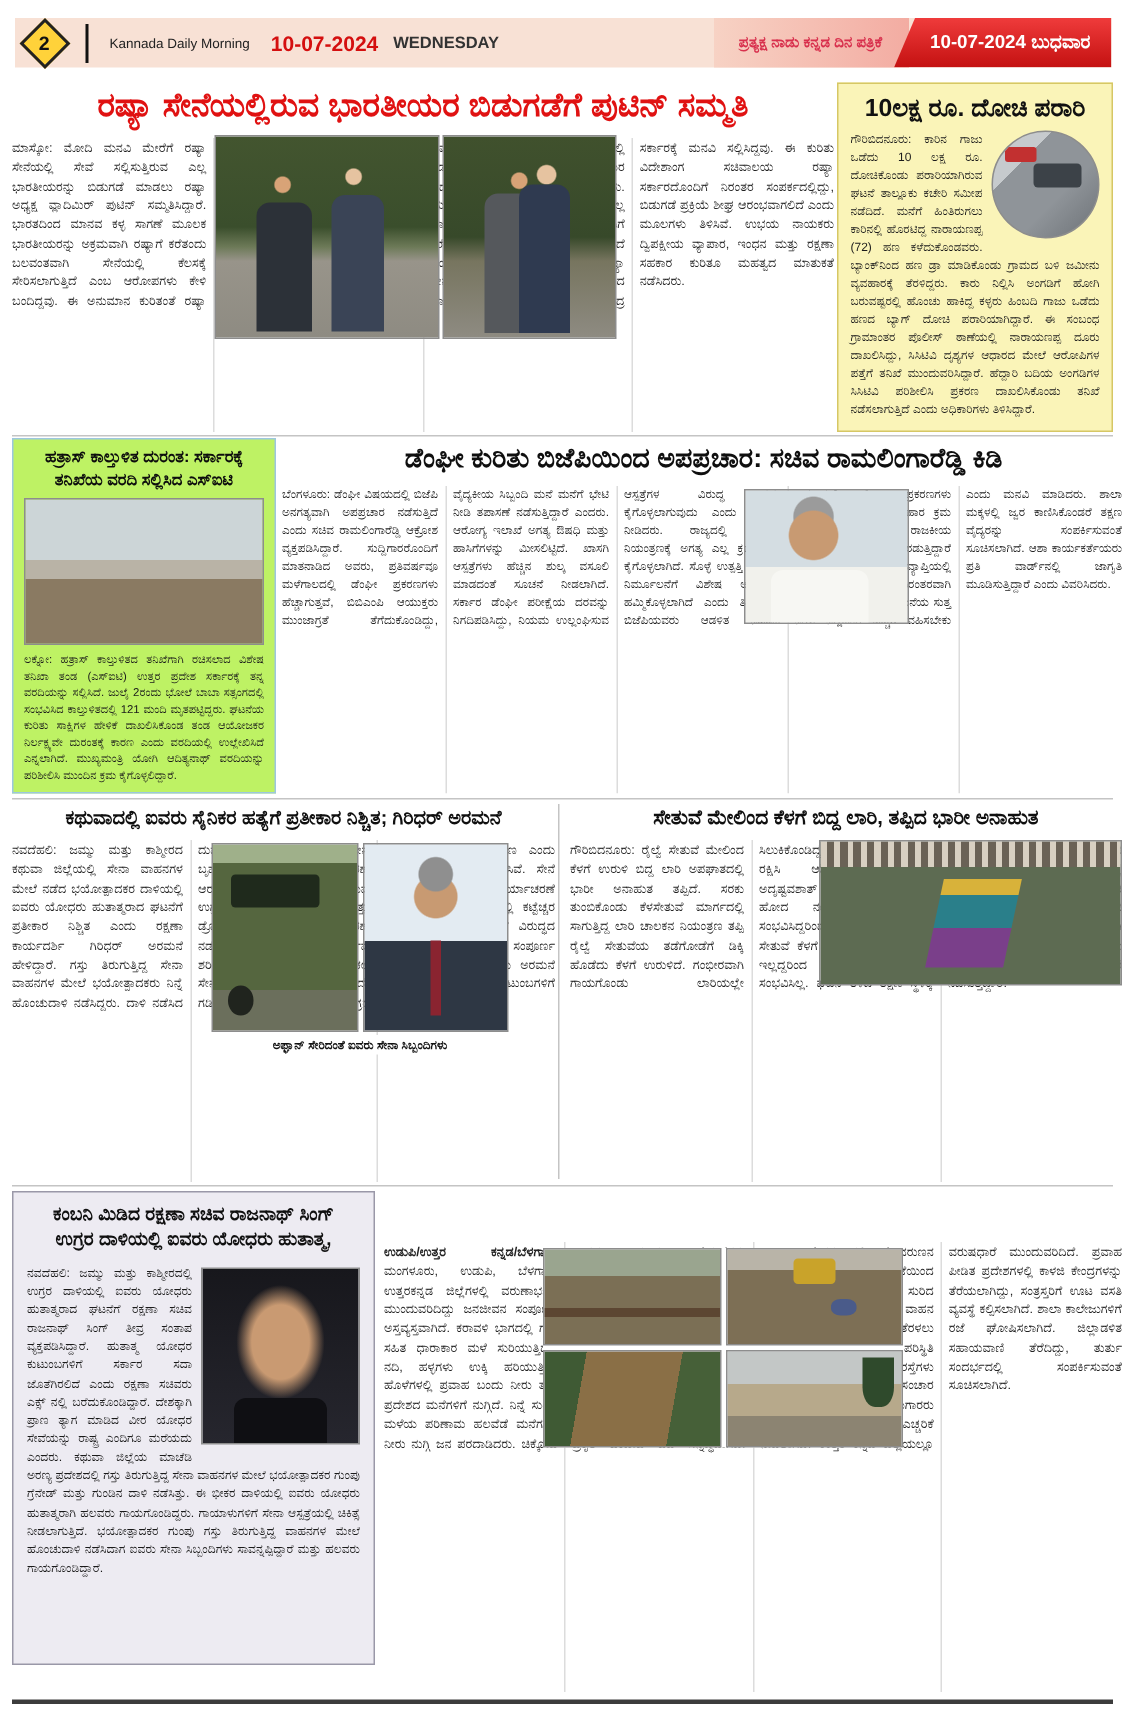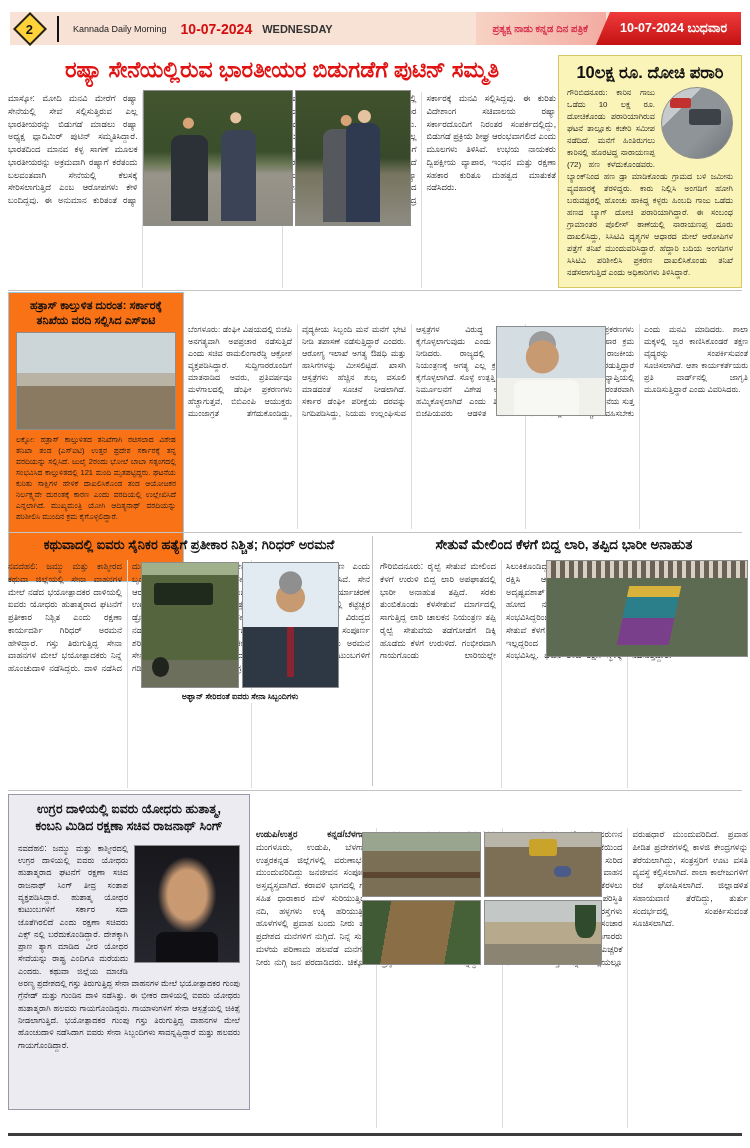--- a/index.html
+++ b/index.html
@@ -36,22 +36,22 @@
   .hline { position:absolute; background:#c4c4c4; height:1px; }
   .vline { position:absolute; background:#c4c4c4; width:1px; }
   .bottom-rule { position:absolute; left:8px; top:1133px; width:734px; height:3px; background:#3c3c3c; }
 
   
   .yellow-box { position:absolute; left:558px; top:55px; width:184px; height:233px;
                 background:#faf4b8; border:1px solid #d6c765; padding:6px 8px; overflow:hidden; }
   .yellow-box .yh { font-weight:bold; font-size:16.5px; line-height:1.3; color:#111; text-align:center; }
   .yellow-box .ybody { font-size:8px; line-height:1.5; text-align:justify; margin-top:4px; }
 
-  .blue-box { position:absolute; left:8px; top:292px; width:176px; height:290px;
-              background:#f97316; border:1px solid #9cc7de; padding:5px 7px; overflow:hidden; }
+  .blue-box { position:absolute; left:8px; top:292px; width:176px; height:237px;
+              background:#bef264; border:1px solid #9cc7de; padding:5px 7px; overflow:hidden; }
   .blue-box .bh { font-weight:bold; font-size:11px; line-height:1.35; text-align:center; color:#0d0d0d; }
   .blue-box .bbody { font-size:7.6px; line-height:1.45; text-align:justify; margin-top:4px; }
 
   .gray-box { position:absolute; left:8px; top:794px; width:242px; height:316px;
               background:#edebf2; border:1px solid #9a98a8; padding:6px 9px; overflow:hidden; }
   .gray-box .gh { font-weight:bold; font-size:12.5px; line-height:1.35; text-align:center; color:#101010; }
   .gray-box .gbody { font-size:8.2px; line-height:1.5; text-align:justify; margin-top:8px; }
 
   
   .ph { border:1px solid #8d8d8d; overflow:hidden; position:absolute; background:#9a9a92; }
@@ -179,41 +179,42 @@
   </aside>
 
   <div class="hline" style="left:8px;top:290px;width:734px;"></div>
 
   <aside class="blue-box">
     <div class="bh">ಹತ್ರಾಸ್ ಕಾಲ್ತುಳಿತ ದುರಂತ: ಸರ್ಕಾರಕ್ಕೆ ತನಿಖೆಯ ವರದಿ ಸಲ್ಲಿಸಿದ ಎಸ್‌ಐಟಿ</div>
     <div class="ph-stampede"></div>
     <div class="bbody">ಲಕ್ನೋ: ಹತ್ರಾಸ್ ಕಾಲ್ತುಳಿತದ ತನಿಖೆಗಾಗಿ ರಚಿಸಲಾದ ವಿಶೇಷ ತನಿಖಾ ತಂಡ (ಎಸ್‌ಐಟಿ) ಉತ್ತರ ಪ್ರದೇಶ ಸರ್ಕಾರಕ್ಕೆ ತನ್ನ ವರದಿಯನ್ನು ಸಲ್ಲಿಸಿದೆ. ಜುಲೈ 2ರಂದು ಭೋಲೆ ಬಾಬಾ ಸತ್ಸಂಗದಲ್ಲಿ ಸಂಭವಿಸಿದ ಕಾಲ್ತುಳಿತದಲ್ಲಿ 121 ಮಂದಿ ಮೃತಪಟ್ಟಿದ್ದರು. ಘಟನೆಯ ಕುರಿತು ಸಾಕ್ಷಿಗಳ ಹೇಳಿಕೆ ದಾಖಲಿಸಿಕೊಂಡ ತಂಡ ಆಯೋಜಕರ ನಿರ್ಲಕ್ಷ್ಯವೇ ದುರಂತಕ್ಕೆ ಕಾರಣ ಎಂದು ವರದಿಯಲ್ಲಿ ಉಲ್ಲೇಖಿಸಿದೆ ಎನ್ನಲಾಗಿದೆ. ಮುಖ್ಯಮಂತ್ರಿ ಯೋಗಿ ಆದಿತ್ಯನಾಥ್ ವರದಿಯನ್ನು ಪರಿಶೀಲಿಸಿ ಮುಂದಿನ ಕ್ರಮ ಕೈಗೊಳ್ಳಲಿದ್ದಾರೆ.</div>
   </aside>
 
+  <h2 class="headline hl-dengue">ಡೆಂಘೀ ಕುರಿತು ಬಿಜೆಪಿಯಿಂದ ಅಪಪ್ರಚಾರ: ಸಚಿವ ರಾಮಲಿಂಗಾರೆಡ್ಡಿ ಕಿಡಿ</h2>
   <div class="body-txt dengue-body">ಬೆಂಗಳೂರು: ಡೆಂಘೀ ವಿಷಯದಲ್ಲಿ ಬಿಜೆಪಿ ಅನಗತ್ಯವಾಗಿ ಅಪಪ್ರಚಾರ ನಡೆಸುತ್ತಿದೆ ಎಂದು ಸಚಿವ ರಾಮಲಿಂಗಾರೆಡ್ಡಿ ಆಕ್ರೋಶ ವ್ಯಕ್ತಪಡಿಸಿದ್ದಾರೆ. ಸುದ್ದಿಗಾರರೊಂದಿಗೆ ಮಾತನಾಡಿದ ಅವರು, ಪ್ರತಿವರ್ಷವೂ ಮಳೆಗಾಲದಲ್ಲಿ ಡೆಂಘೀ ಪ್ರಕರಣಗಳು ಹೆಚ್ಚಾಗುತ್ತವೆ, ಬಿಬಿಎಂಪಿ ಆಯುಕ್ತರು ಮುಂಜಾಗ್ರತೆ ತೆಗೆದುಕೊಂಡಿದ್ದು, ವೈದ್ಯಕೀಯ ಸಿಬ್ಬಂದಿ ಮನೆ ಮನೆಗೆ ಭೇಟಿ ನೀಡಿ ತಪಾಸಣೆ ನಡೆಸುತ್ತಿದ್ದಾರೆ ಎಂದರು. ಆರೋಗ್ಯ ಇಲಾಖೆ ಅಗತ್ಯ ಔಷಧಿ ಮತ್ತು ಹಾಸಿಗೆಗಳನ್ನು ಮೀಸಲಿಟ್ಟಿದೆ. ಖಾಸಗಿ ಆಸ್ಪತ್ರೆಗಳು ಹೆಚ್ಚಿನ ಶುಲ್ಕ ವಸೂಲಿ ಮಾಡದಂತೆ ಸೂಚನೆ ನೀಡಲಾಗಿದೆ. ಸರ್ಕಾರ ಡೆಂಘೀ ಪರೀಕ್ಷೆಯ ದರವನ್ನು ನಿಗದಿಪಡಿಸಿದ್ದು, ನಿಯಮ ಉಲ್ಲಂಘಿಸುವ ಆಸ್ಪತ್ರೆಗಳ ವಿರುದ್ಧ ಕ್ರಮ ಕೈಗೊಳ್ಳಲಾಗುವುದು ಎಂದು ಎಚ್ಚರಿಕೆ ನೀಡಿದರು. ರಾಜ್ಯದಲ್ಲಿ ಡೆಂಘೀ ನಿಯಂತ್ರಣಕ್ಕೆ ಅಗತ್ಯ ಎಲ್ಲ ಕ್ರಮಗಳನ್ನು ಕೈಗೊಳ್ಳಲಾಗಿದೆ. ಸೊಳ್ಳೆ ಉತ್ಪತ್ತಿ ತಾಣಗಳ ನಿರ್ಮೂಲನೆಗೆ ವಿಶೇಷ ಅಭಿಯಾನ ಹಮ್ಮಿಕೊಳ್ಳಲಾಗಿದೆ ಎಂದು ತಿಳಿಸಿದರು. ಬಿಜೆಪಿಯವರು ಆಡಳಿತ ನಡೆಸಿದ ಅವಧಿಯಲ್ಲಿ ಡೆಂಘೀ ಪ್ರಕರಣಗಳು ಹೆಚ್ಚಿದ್ದರೂ ಯಾವುದೇ ಪರಿಹಾರ ಕ್ರಮ ಕೈಗೊಂಡಿರಲಿಲ್ಲ. ಈಗ ರಾಜಕೀಯ ಲಾಭಕ್ಕಾಗಿ ಸುಳ್ಳು ಸುದ್ದಿ ಹರಡುತ್ತಿದ್ದಾರೆ ಎಂದು ಟೀಕಿಸಿದರು. ಪಾಲಿಕೆ ವ್ಯಾಪ್ತಿಯಲ್ಲಿ ಫಾಗಿಂಗ್ ಕಾರ್ಯ ನಿರಂತರವಾಗಿ ನಡೆಯುತ್ತಿದ್ದು, ನಾಗರಿಕರು ಮನೆಯ ಸುತ್ತ ನೀರು ನಿಲ್ಲದಂತೆ ಎಚ್ಚರ ವಹಿಸಬೇಕು ಎಂದು ಮನವಿ ಮಾಡಿದರು. ಶಾಲಾ ಮಕ್ಕಳಲ್ಲಿ ಜ್ವರ ಕಾಣಿಸಿಕೊಂಡರೆ ತಕ್ಷಣ ವೈದ್ಯರನ್ನು ಸಂಪರ್ಕಿಸುವಂತೆ ಸೂಚಿಸಲಾಗಿದೆ. ಆಶಾ ಕಾರ್ಯಕರ್ತೆಯರು ಪ್ರತಿ ವಾರ್ಡ್‌ನಲ್ಲಿ ಜಾಗೃತಿ ಮೂಡಿಸುತ್ತಿದ್ದಾರೆ ಎಂದು ವಿವರಿಸಿದರು.</div>
   <div class="ph ph-reddy"></div>
 
   <div class="hline" style="left:8px;top:532px;width:734px;"></div>
   <div class="vline" style="left:372px;top:536px;height:250px;"></div>
 
   <h2 class="headline hl-kathua">ಕಥುವಾದಲ್ಲಿ ಐವರು ಸೈನಿಕರ ಹತ್ಯೆಗೆ ಪ್ರತೀಕಾರ ನಿಶ್ಚಿತ; ಗಿರಿಧರ್ ಅರಮನೆ</h2>
   <div class="body-txt kathua-body">ನವದೆಹಲಿ: ಜಮ್ಮು ಮತ್ತು ಕಾಶ್ಮೀರದ ಕಥುವಾ ಜಿಲ್ಲೆಯಲ್ಲಿ ಸೇನಾ ವಾಹನಗಳ ಮೇಲೆ ನಡೆದ ಭಯೋತ್ಪಾದಕರ ದಾಳಿಯಲ್ಲಿ ಐವರು ಯೋಧರು ಹುತಾತ್ಮರಾದ ಘಟನೆಗೆ ಪ್ರತೀಕಾರ ನಿಶ್ಚಿತ ಎಂದು ರಕ್ಷಣಾ ಕಾರ್ಯದರ್ಶಿ ಗಿರಿಧರ್ ಅರಮನೆ ಹೇಳಿದ್ದಾರೆ. ಗಸ್ತು ತಿರುಗುತ್ತಿದ್ದ ಸೇನಾ ವಾಹನಗಳ ಮೇಲೆ ಭಯೋತ್ಪಾದಕರು ನಿನ್ನೆ ಹೊಂಚುದಾಳಿ ನಡೆಸಿದ್ದರು. ದಾಳಿ ನಡೆಸಿದ ದುಷ್ಕರ್ಮಿಗಳನ್ನು ಪತ್ತೆಹಚ್ಚಲು ಸೇನೆ ಬೃಹತ್ ಶೋಧ ಕಾರ್ಯಾಚರಣೆ ಆರಂಭಿಸಿದೆ. ಕಾಡಿನೊಳಗೆ ಅಡಗಿರುವ ಉಗ್ರರ ವಿರುದ್ಧ ಹೆಲಿಕಾಪ್ಟರ್ ಮತ್ತು ಡ್ರೋನ್ ಬಳಸಿ ಕಾರ್ಯಾಚರಣೆ ನಡೆಯುತ್ತಿದೆ. ಹುತಾತ್ಮ ಯೋಧರ ಪಾರ್ಥಿವ ಶರೀರಗಳನ್ನು ಅವರ ಊರುಗಳಿಗೆ ಸಕಲ ಸೇನಾ ಗೌರವದೊಂದಿಗೆ ಕಳುಹಿಸಲಾಗಿದೆ. ಗಡಿಯಾಚೆಯಿಂದ ನುಸುಳಿರುವ ಉಗ್ರರ ತಂಡವೇ ಈ ದಾಳಿಗೆ ಕಾರಣ ಎಂದು ಗುಪ್ತಚರ ಮೂಲಗಳು ಶಂಕಿಸಿವೆ. ಸೇನೆ ಮತ್ತು ಪೊಲೀಸ್ ಜಂಟಿ ಕಾರ್ಯಾಚರಣೆ ಮುಂದುವರಿದಿದ್ದು, ಪ್ರದೇಶದಲ್ಲಿ ಕಟ್ಟೆಚ್ಚರ ವಹಿಸಲಾಗಿದೆ. ಭಯೋತ್ಪಾದನೆ ವಿರುದ್ಧದ ಹೋರಾಟದಲ್ಲಿ ಸೇನೆಗೆ ಸಂಪೂರ್ಣ ಸ್ವಾತಂತ್ರ್ಯ ನೀಡಲಾಗಿದೆ ಎಂದು ಅರಮನೆ ತಿಳಿಸಿದರು. ಹುತಾತ್ಮರ ಕುಟುಂಬಗಳಿಗೆ ಪರಿಹಾರ ಘೋಷಿಸಲಾಗಿದೆ.</div>
   <div class="ph ph-truck"></div>
   <div class="ph ph-aramane"></div>
   <div class="caption" style="left:139px;top:690px;width:202px;">ಅಫ್ಘಾನ್ ಸೇರಿದಂತೆ ಐವರು ಸೇನಾ ಸಿಬ್ಬಂದಿಗಳು</div>
 
   <h2 class="headline hl-bridge">ಸೇತುವೆ ಮೇಲಿಂದ ಕೆಳಗೆ ಬಿದ್ದ ಲಾರಿ, ತಪ್ಪಿದ ಭಾರೀ ಅನಾಹುತ</h2>
   <div class="body-txt bridge-body">ಗೌರಿಬಿದನೂರು: ರೈಲ್ವೆ ಸೇತುವೆ ಮೇಲಿಂದ ಕೆಳಗೆ ಉರುಳಿ ಬಿದ್ದ ಲಾರಿ ಅಪಘಾತದಲ್ಲಿ ಭಾರೀ ಅನಾಹುತ ತಪ್ಪಿದೆ. ಸರಕು ತುಂಬಿಕೊಂಡು ಕೆಳಸೇತುವೆ ಮಾರ್ಗದಲ್ಲಿ ಸಾಗುತ್ತಿದ್ದ ಲಾರಿ ಚಾಲಕನ ನಿಯಂತ್ರಣ ತಪ್ಪಿ ರೈಲ್ವೆ ಸೇತುವೆಯ ತಡೆಗೋಡೆಗೆ ಡಿಕ್ಕಿ ಹೊಡೆದು ಕೆಳಗೆ ಉರುಳಿದೆ. ಗಂಭೀರವಾಗಿ ಗಾಯಗೊಂಡು ಲಾರಿಯಲ್ಲೇ ಸಿಲುಕಿಕೊಂಡಿದ್ದ ಚಾಲಕನನ್ನು ಸ್ಥಳೀಯರು ರಕ್ಷಿಸಿ ಆಸ್ಪತ್ರೆಗೆ ದಾಖಲಿಸಿದರು. ಅದೃಷ್ಟವಶಾತ್ ಪ್ಯಾಸೆಂಜರ್ ರೈಲು ಬಂದು ಹೋದ ನಂತರ ಈ ಅವಘಡ ಸಂಭವಿಸಿದ್ದರಿಂದ ಭಾರೀ ದುರಂತ ತಪ್ಪಿದೆ. ಸೇತುವೆ ಕೆಳಗೆ ಆ ಸಮಯದಲ್ಲಿ ಯಾರೂ ಇಲ್ಲದ್ದರಿಂದ ಹೆಚ್ಚಿನ ಪ್ರಾಣಹಾನಿ ಸಂಭವಿಸಿಲ್ಲ. ಘಟನೆ ತಿಳಿದ ತಕ್ಷಣ ಸ್ಥಳಕ್ಕೆ ಧಾವಿಸಿದ ಪೊಲೀಸರು ಕ್ರೇನ್ ಸಹಾಯದಿಂದ ಲಾರಿಯನ್ನು ತೆರವುಗೊಳಿಸಿದರು. ಸ್ಥಳದಲ್ಲಿ ನೆರೆದಿದ್ದ ಜನರ ಗುಂಪನ್ನು ಚದುರಿಸಿ ಸಂಚಾರ ಸುಗಮಗೊಳಿಸಲಾಯಿತು. ಲಾರಿ ಚಾಲಕನ ಸ್ಥಿತಿ ಗಂಭೀರವಾಗಿದ್ದು, ಹೆಚ್ಚಿನ ಚಿಕಿತ್ಸೆಗಾಗಿ ಜಿಲ್ಲಾ ಆಸ್ಪತ್ರೆಗೆ ರವಾನಿಸಲಾಗಿದೆ. ಪ್ರಕರಣ ದಾಖಲಿಸಿಕೊಂಡ ಪೊಲೀಸರು ತನಿಖೆ ನಡೆಸುತ್ತಿದ್ದಾರೆ.</div>
   <div class="ph ph-crash"></div>
 
   <div class="hline" style="left:8px;top:790px;width:734px;"></div>
 
   <aside class="gray-box">
+    <div class="gh">ಕಂಬನಿ ಮಿಡಿದ ರಕ್ಷಣಾ ಸಚಿವ ರಾಜನಾಥ್ ಸಿಂಗ್</div>
     <div class="gh">ಉಗ್ರರ ದಾಳಿಯಲ್ಲಿ ಐವರು ಯೋಧರು ಹುತಾತ್ಮ,</div>
-    <div class="gh">ಕಂಬನಿ ಮಿಡಿದ ರಕ್ಷಣಾ ಸಚಿವ ರಾಜನಾಥ್ ಸಿಂಗ್</div>
     <div class="gbody">
       <span class="ph-rajnath"></span>
       <span>ನವದೆಹಲಿ: ಜಮ್ಮು ಮತ್ತು ಕಾಶ್ಮೀರದಲ್ಲಿ ಉಗ್ರರ ದಾಳಿಯಲ್ಲಿ ಐವರು ಯೋಧರು ಹುತಾತ್ಮರಾದ ಘಟನೆಗೆ ರಕ್ಷಣಾ ಸಚಿವ ರಾಜನಾಥ್ ಸಿಂಗ್ ತೀವ್ರ ಸಂತಾಪ ವ್ಯಕ್ತಪಡಿಸಿದ್ದಾರೆ. ಹುತಾತ್ಮ ಯೋಧರ ಕುಟುಂಬಗಳಿಗೆ ಸರ್ಕಾರ ಸದಾ ಜೊತೆಗಿರಲಿದೆ ಎಂದು ರಕ್ಷಣಾ ಸಚಿವರು ಎಕ್ಸ್ ನಲ್ಲಿ ಬರೆದುಕೊಂಡಿದ್ದಾರೆ. ದೇಶಕ್ಕಾಗಿ ಪ್ರಾಣ ತ್ಯಾಗ ಮಾಡಿದ ವೀರ ಯೋಧರ ಸೇವೆಯನ್ನು ರಾಷ್ಟ್ರ ಎಂದಿಗೂ ಮರೆಯದು ಎಂದರು. ಕಥುವಾ ಜಿಲ್ಲೆಯ ಮಾಚೆಡಿ ಅರಣ್ಯ ಪ್ರದೇಶದಲ್ಲಿ ಗಸ್ತು ತಿರುಗುತ್ತಿದ್ದ ಸೇನಾ ವಾಹನಗಳ ಮೇಲೆ ಭಯೋತ್ಪಾದಕರ ಗುಂಪು ಗ್ರೆನೇಡ್ ಮತ್ತು ಗುಂಡಿನ ದಾಳಿ ನಡೆಸಿತ್ತು. ಈ ಭೀಕರ ದಾಳಿಯಲ್ಲಿ ಐವರು ಯೋಧರು ಹುತಾತ್ಮರಾಗಿ ಹಲವರು ಗಾಯಗೊಂಡಿದ್ದರು. ಗಾಯಾಳುಗಳಿಗೆ ಸೇನಾ ಆಸ್ಪತ್ರೆಯಲ್ಲಿ ಚಿಕಿತ್ಸೆ ನೀಡಲಾಗುತ್ತಿದೆ. ಭಯೋತ್ಪಾದಕರ ಗುಂಪು ಗಸ್ತು ತಿರುಗುತ್ತಿದ್ದ ವಾಹನಗಳ ಮೇಲೆ ಹೊಂಚುದಾಳಿ ನಡೆಸಿದಾಗ ಐವರು ಸೇನಾ ಸಿಬ್ಬಂದಿಗಳು ಸಾವನ್ನಪ್ಪಿದ್ದಾರೆ ಮತ್ತು ಹಲವರು ಗಾಯಗೊಂಡಿದ್ದಾರೆ.</span>
     </div>
   </aside>
 
   <div class="body-txt coastal-body">
     <b>ಉಡುಪಿ/ಉತ್ತರ ಕನ್ನಡ/ಬೆಳಗಾವಿ:</b>
     <span>ಮಂಗಳೂರು, ಉಡುಪಿ, ಬೆಳಗಾವಿ, ಉತ್ತರಕನ್ನಡ ಜಿಲ್ಲೆಗಳಲ್ಲಿ ವರುಣಾರ್ಭಟ ಮುಂದುವರಿದಿದ್ದು ಜನಜೀವನ ಸಂಪೂರ್ಣ ಅಸ್ತವ್ಯಸ್ತವಾಗಿದೆ. ಕರಾವಳಿ ಭಾಗದಲ್ಲಿ ಗಾಳಿ ಸಹಿತ ಧಾರಾಕಾರ ಮಳೆ ಸುರಿಯುತ್ತಿದ್ದು, ನದಿ, ಹಳ್ಳಗಳು ಉಕ್ಕಿ ಹರಿಯುತ್ತಿವೆ. ಹೊಳೆಗಳಲ್ಲಿ ಪ್ರವಾಹ ಬಂದು ನೀರು ತಗ್ಗು ಪ್ರದೇಶದ ಮನೆಗಳಿಗೆ ನುಗ್ಗಿದೆ. ನಿನ್ನೆ ಸುರಿದ ಮಳೆಯ ಪರಿಣಾಮ ಹಲವೆಡೆ ಮನೆಗಳಿಗೆ ನೀರು ನುಗ್ಗಿ ಜನ ಪರದಾಡಿದರು. ಚಿಕ್ಕೋಡಿ ಭಾಗದ ಹಲವು ಸೇತುವೆಗಳು ಜಲಾವೃತಗೊಂಡಿದ್ದು, ಸುಗಮ ಸಂಚಾರಕ್ಕೆ ಅಡಚಣೆಯಾಗಿದೆ. ದೂಧ್‌ಗಂಗಾ, ವೇದಗಂಗಾ ನದಿ ನೀರಿನ ಮಟ್ಟ ಏರಿಕೆಯಾಗಿ, ಚಿಕ್ಕೋಡಿಯ ಯಕ್ಸಂಬಾದ ಮಲ್ಲಯ್ಯನ ದೇವಸ್ಥಾನದ ರಸ್ತೆಗೆ ನೀರು ಹರಿದಿದೆ. ಮಲೆನಾಡು, ಕರಾವಳಿ, ಉ.ಕನ್ನಡ ಜಿಲ್ಲೆಗಳಲ್ಲಿ ಇನ್ನೂ ಐದು ದಿನ ಭಾರಿ ಮಳೆಯಾಗುವ ಮುನ್ಸೂಚನೆಯಿದ್ದು, ಸಂಭಾವ್ಯ ಅನಾಹುತಗಳನ್ನು ತಡೆಗಟ್ಟಲು ಪ್ರಕೃತಿ ವಿಕೋಪ ಪಡೆ ಸನ್ನದ್ಧವಾಗಿದೆ. ರಾಜಧಾನಿ ಬೆಂಗಳೂರಿನಲ್ಲಿ ನಿನ್ನೆ ವರುಣನ ಅಬ್ಬರ ಜೋರಾಗಿತ್ತು. ನಿನ್ನೆ ಸಂಜೆಯಿಂದ ನಗರದ ವಿವಿಧೆಡೆ ಭಾರಿ ಮಳೆ ಸುರಿದ ಪರಿಣಾಮ ಜನ ಹೈರಾಣಾಗಿದ್ದರು. ವಾಹನ ಸವಾರರು ಮನೆಗೆ ತೆರಳಲು ಪರದಾಡುವಂತಹ ಪರಿಸ್ಥಿತಿ ನಿರ್ಮಾಣವಾಯಿತು. ಹಲವೆಡೆ ರಸ್ತೆಗಳು ಜಲಾವೃತಗೊಂಡು ವಾಹನ ಸಂಚಾರ ಅಸ್ತವ್ಯಸ್ತವಾಯಿತು. ಮೀನುಗಾರರು ಸಮುದ್ರಕ್ಕೆ ಇಳಿಯದಂತೆ ಎಚ್ಚರಿಕೆ ನೀಡಲಾಗಿದೆ. ಉತ್ತರ ಕನ್ನಡ ಜಿಲ್ಲೆಯಲ್ಲೂ ವರುಷಧಾರೆ ಮುಂದುವರಿದಿದೆ. ಪ್ರವಾಹ ಪೀಡಿತ ಪ್ರದೇಶಗಳಲ್ಲಿ ಕಾಳಜಿ ಕೇಂದ್ರಗಳನ್ನು ತೆರೆಯಲಾಗಿದ್ದು, ಸಂತ್ರಸ್ತರಿಗೆ ಊಟ ವಸತಿ ವ್ಯವಸ್ಥೆ ಕಲ್ಪಿಸಲಾಗಿದೆ. ಶಾಲಾ ಕಾಲೇಜುಗಳಿಗೆ ರಜೆ ಘೋಷಿಸಲಾಗಿದೆ. ಜಿಲ್ಲಾಡಳಿತ ಸಹಾಯವಾಣಿ ತೆರೆದಿದ್ದು, ತುರ್ತು ಸಂದರ್ಭದಲ್ಲಿ ಸಂಪರ್ಕಿಸುವಂತೆ ಸೂಚಿಸಲಾಗಿದೆ.</span>
   </div>

